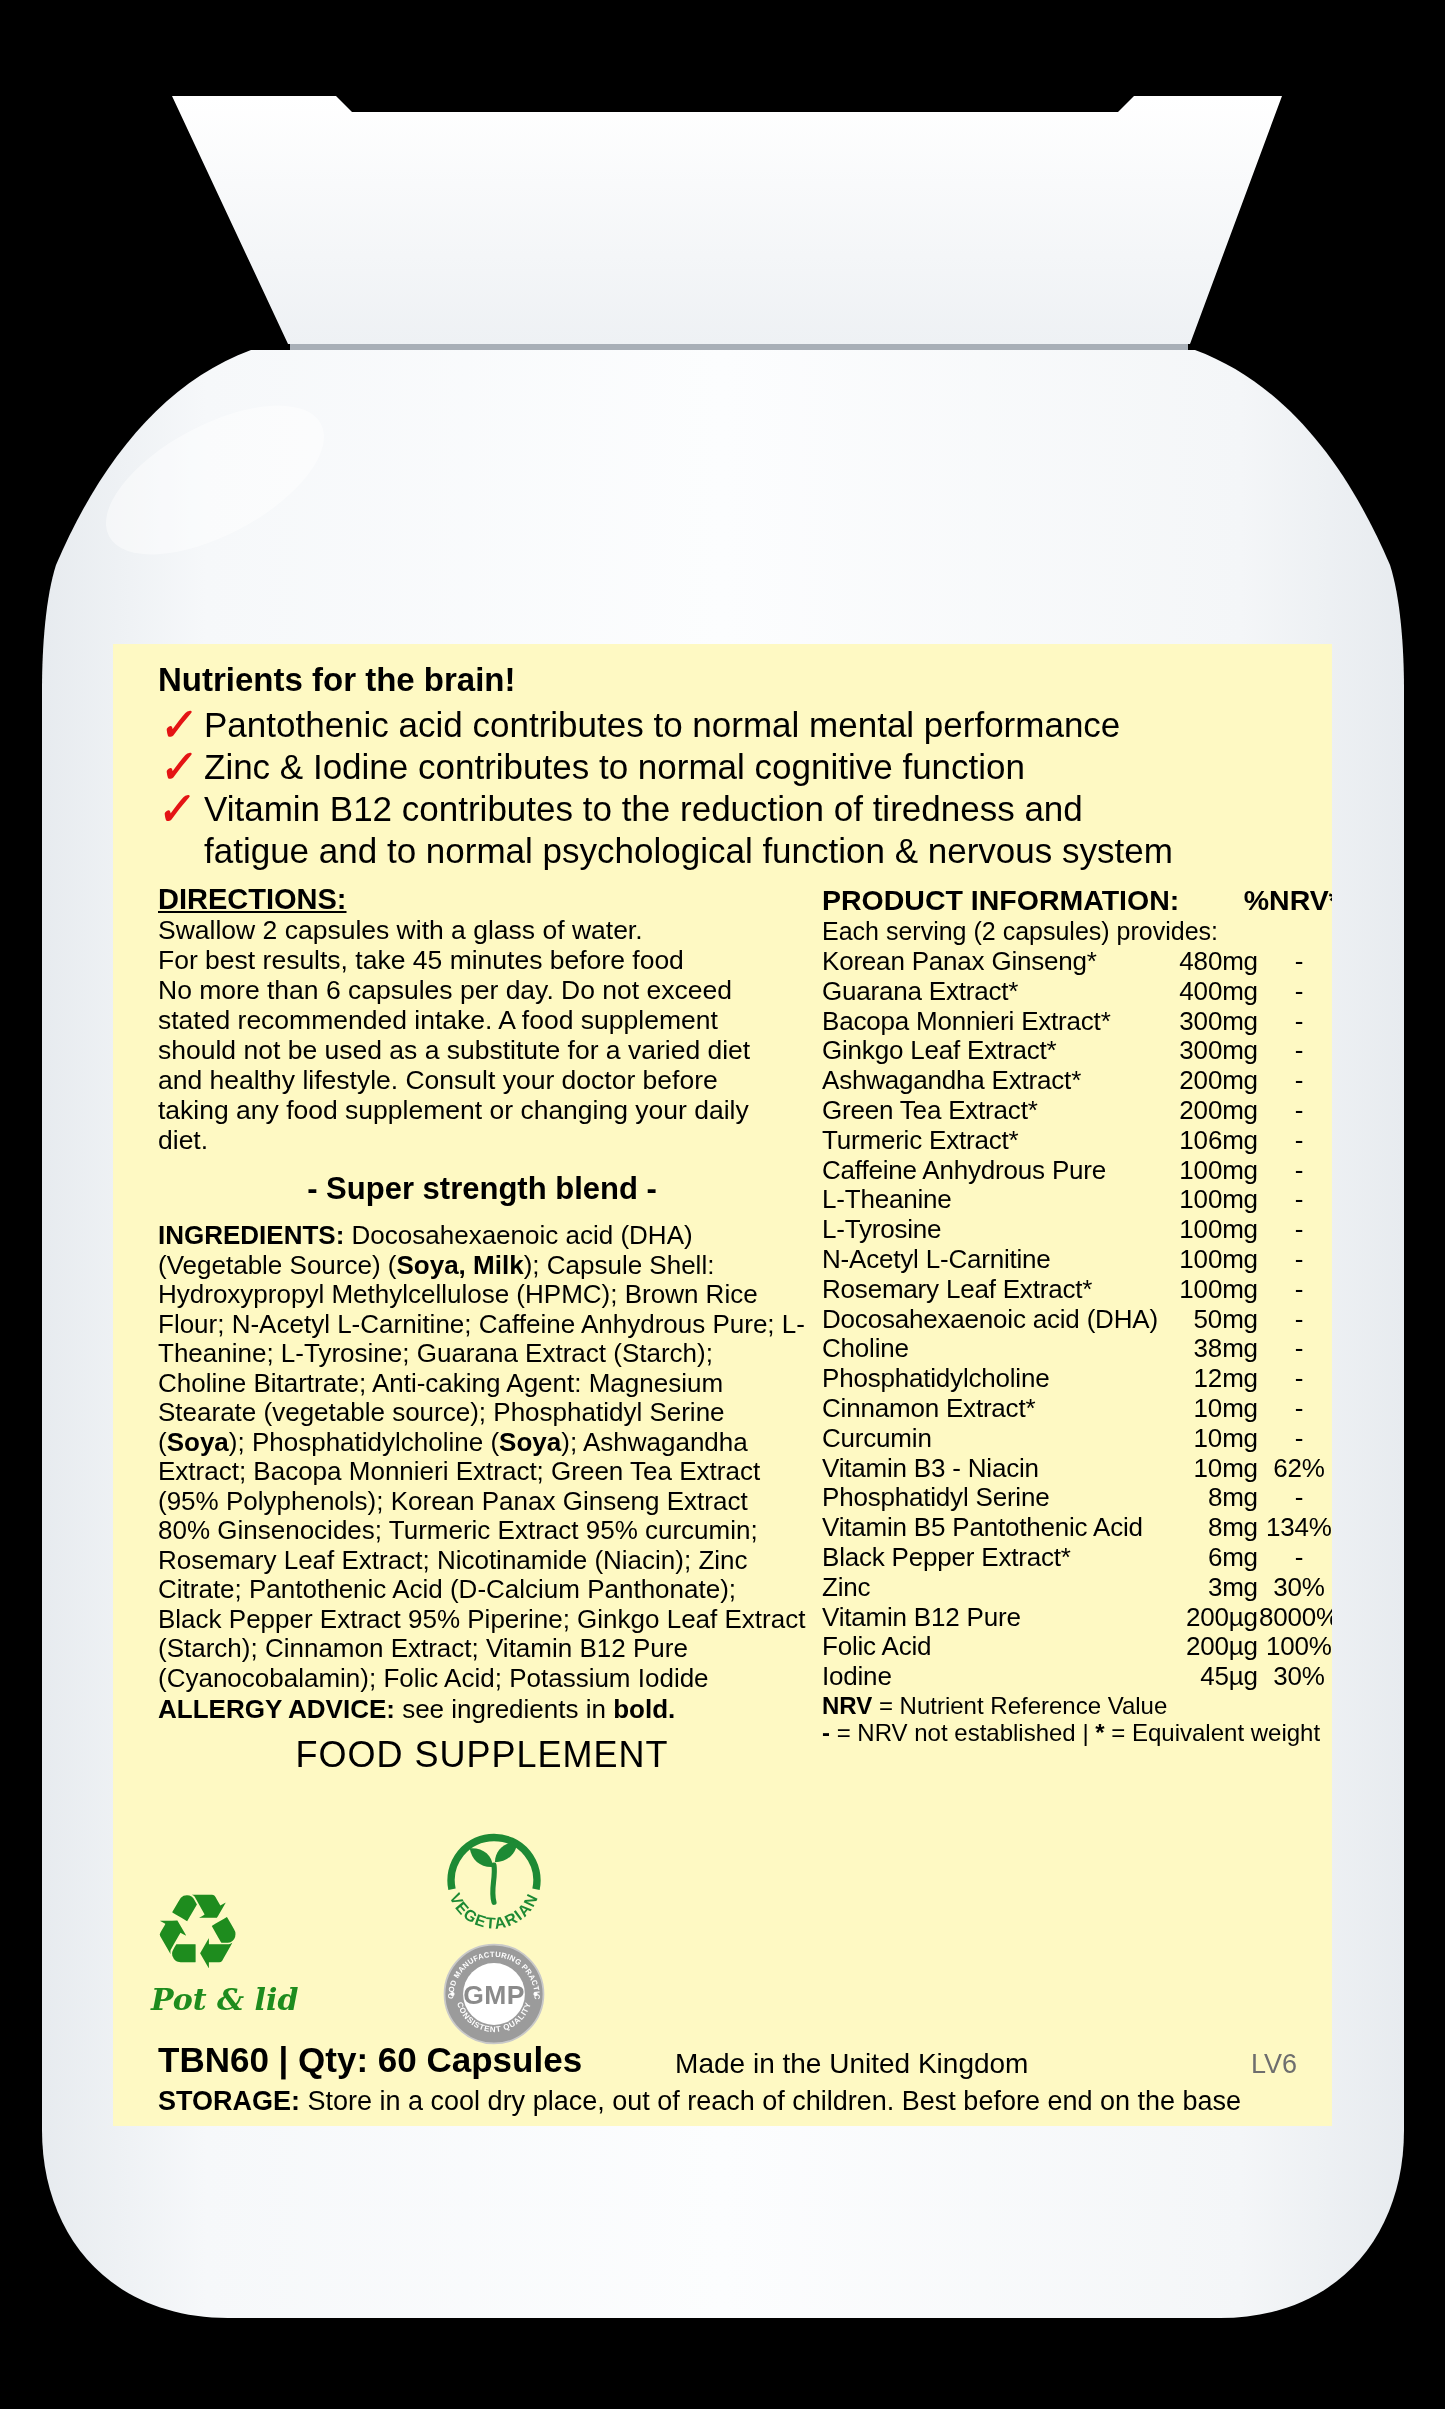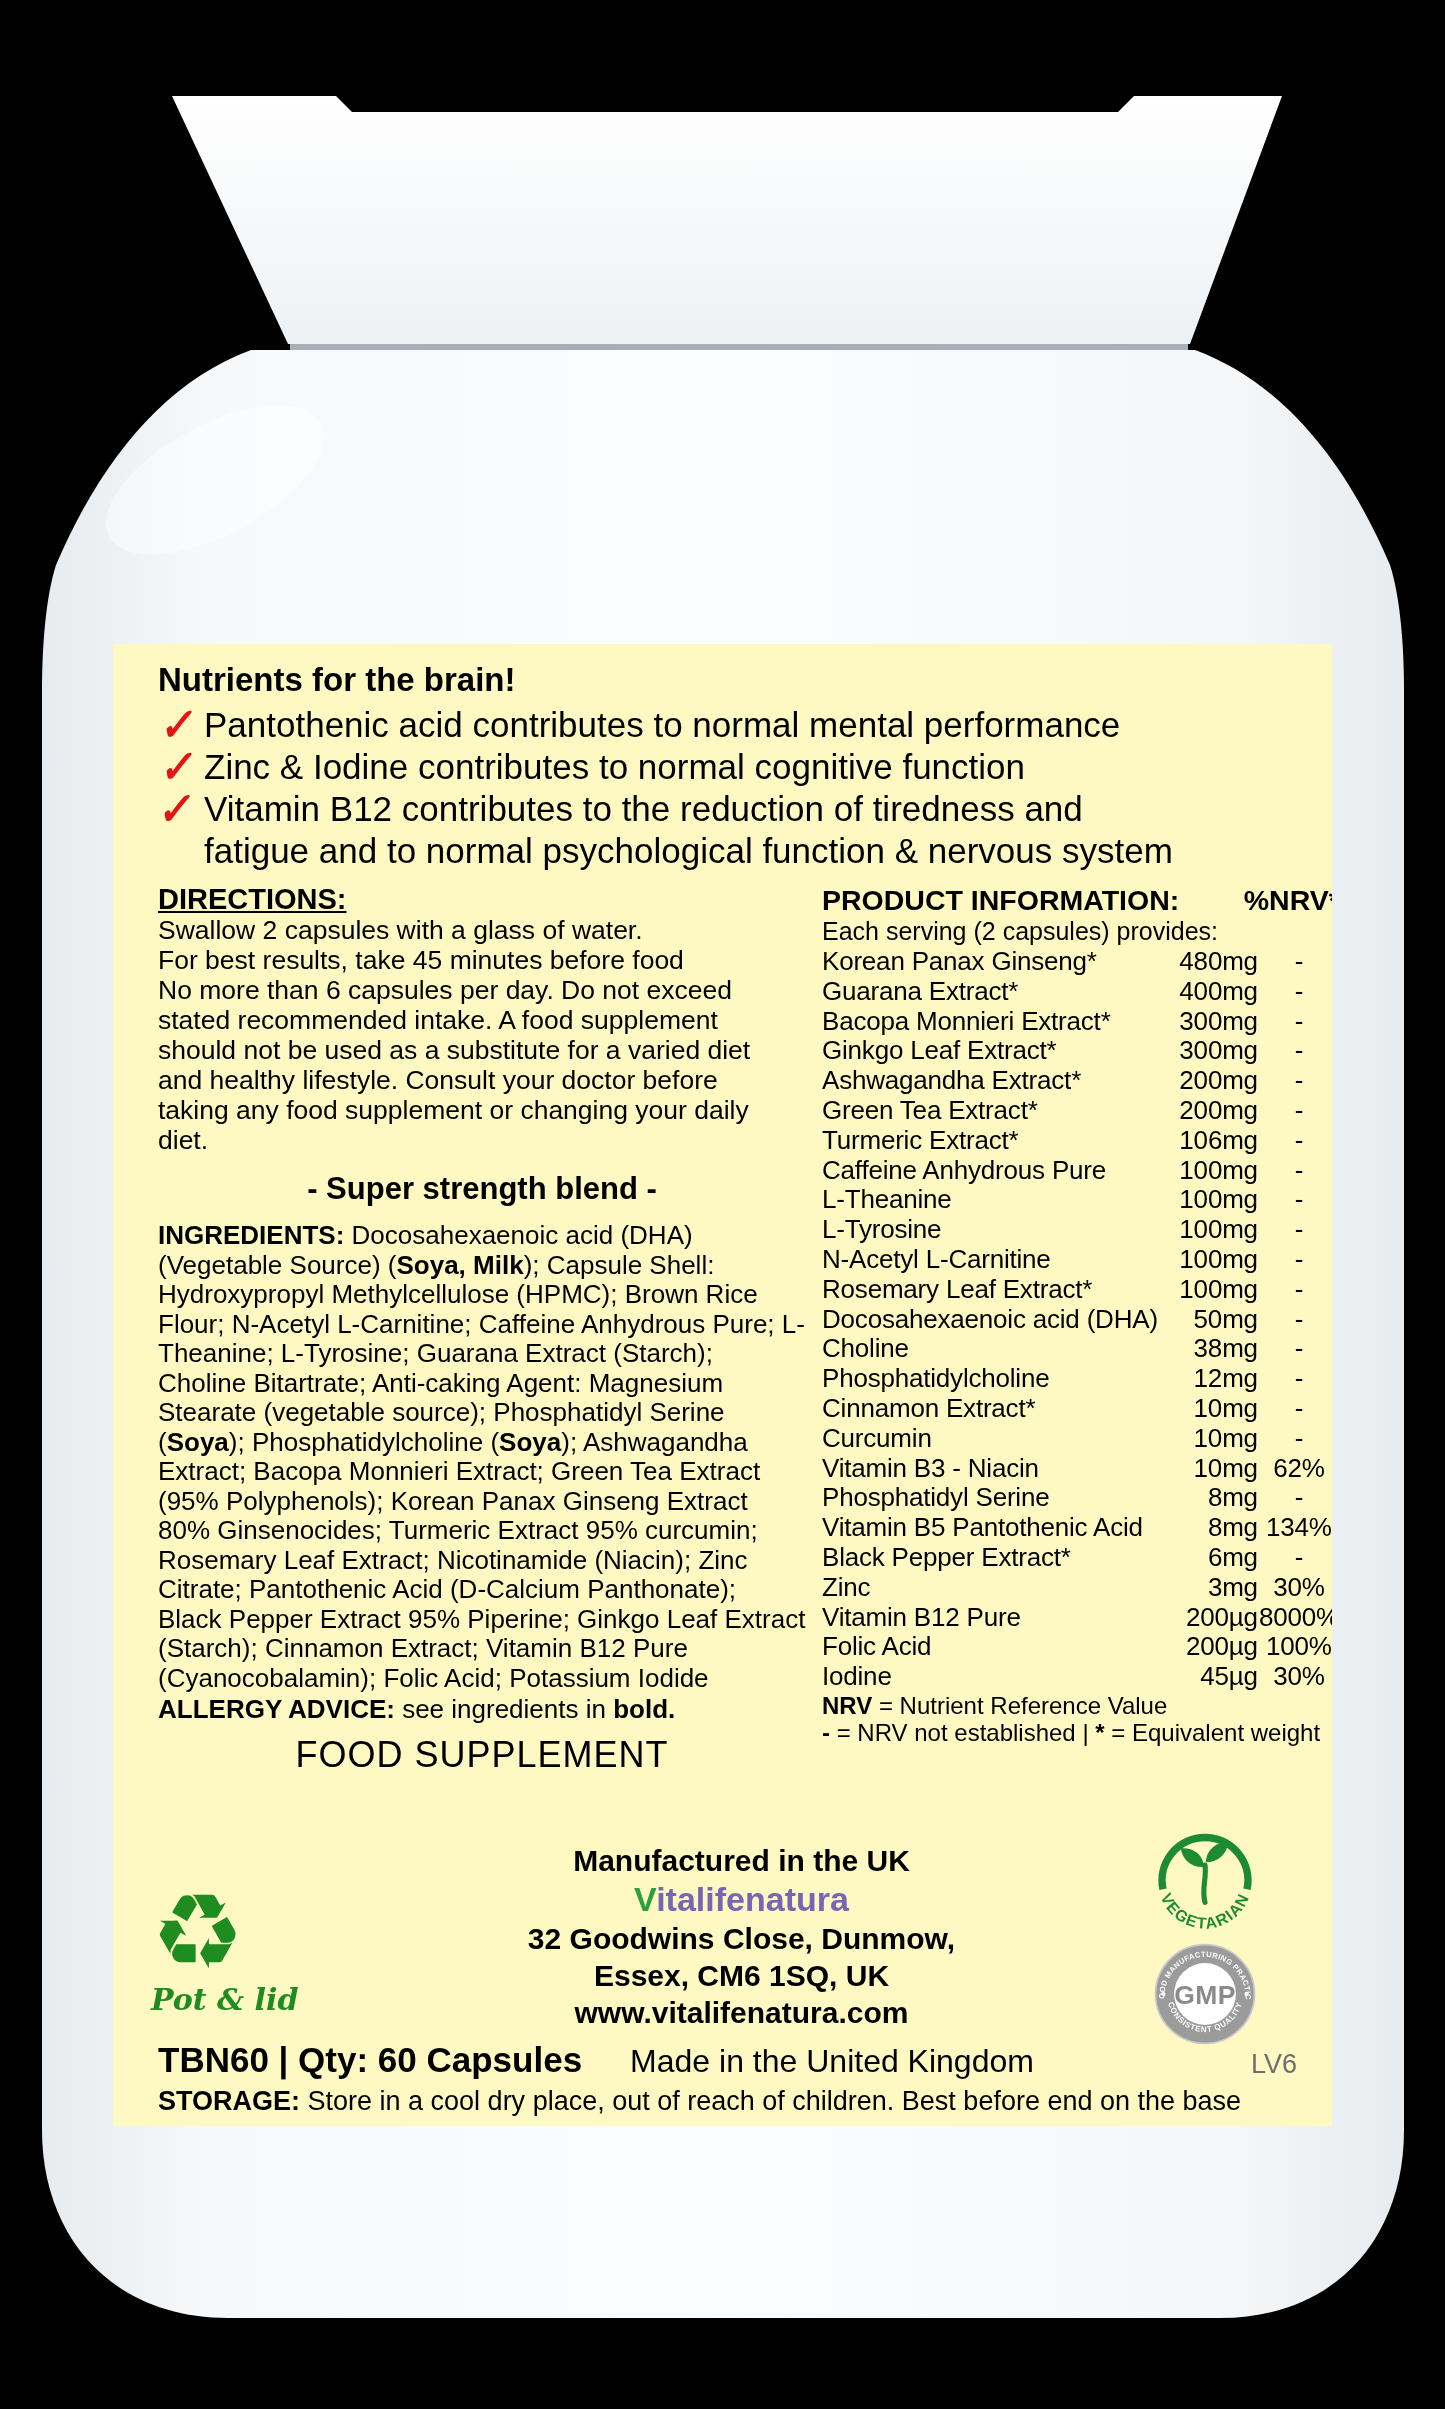--- a/index.html
+++ b/index.html
@@ -52,21 +52,21 @@
                   line-height:37px; padding-top:20px; }
   .brand-line { font-size:34px; line-height:41px; font-weight:bold; }
   .brand-v { color:#2f9e41; }
   .brand-rest { color:#7766b3; }
   .badges-zone { width:215px; display:flex; flex-direction:column; align-items:center;
                  gap:5px; padding-top:2px; }
 
   .sku-row { position:absolute; left:45px; right:35px; top:1396px;
              display:flex; align-items:flex-end; }
   .sku { font-weight:bold; font-size:35px; }
-  .made-in { font-size:32px; margin-left:48px; }
+  .made-in { font-size:28px; margin-left:93px; }
   .lv { margin-left:auto; font-size:27px; color:#6e6e6e; }
   .storage-row { position:absolute; left:45px; right:35px; top:1442px;
                  font-size:27px; line-height:30px; }
   b { font-weight:bold; }
 </style>
 </head>
 <body>
 
 <div class="stage">
 
@@ -324,29 +324,20 @@
         </div>
       </div>
     </div>
 
     <div class="bottom-block">
       <div class="recycle-zone">
         <div class="recycle-glyph">♻</div>
         <div class="recycle-caption">Pot &amp; lid</div>
       </div>
 
-      <div class="address-zone">
-        <div>Manufactured in the UK</div>
-        <div class="brand-line">
-          <span class="brand-v">V</span><span class="brand-rest">italifenatura</span>
-        </div>
-        <div>32 Goodwins Close, Dunmow,</div>
-        <div>Essex, CM6 1SQ, UK</div>
-        <div>www.vitalifenatura.com</div>
-      </div>
 
       <div class="badges-zone">
 
         <svg width="112" height="112" viewBox="0 0 120 120">
           <path d="M 15,70 A 46,46 0 1 1 105,70" fill="none" stroke="#1d8a34" stroke-width="8"></path>
           <path d="M60,84 C56,70 62,58 60,44" stroke="#1d8a34" stroke-width="5.5" fill="none" stroke-linecap="round"></path>
           <path d="M59,46 C46,47 36,39 34,26 C48,25 58,33 59,46 Z" fill="#1d8a34"></path>
           <path d="M61,41 C61,28 72,19 85,19 C84,32 74,41 61,41 Z" fill="#1d8a34"></path>
           <path id="vegArc" d="M 10,62 A 50,50 0 0 0 110,62" fill="none"></path>
           <text font-size="17" font-weight="bold" fill="#1d8a34" letter-spacing="1.5">

